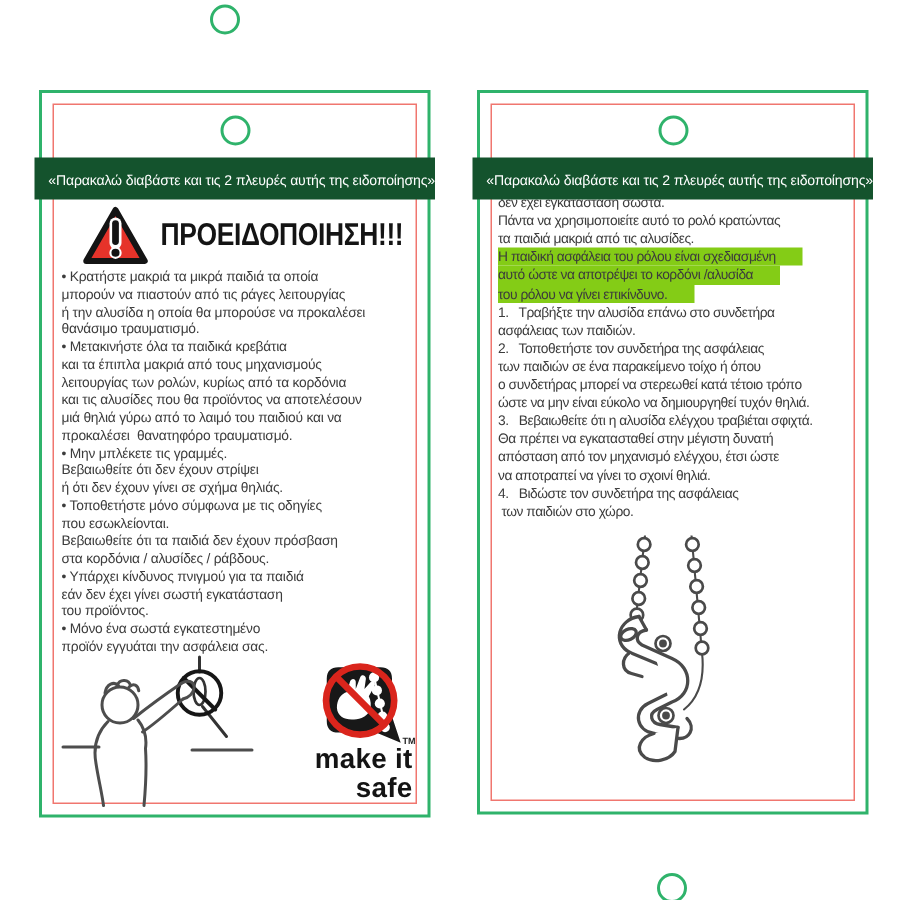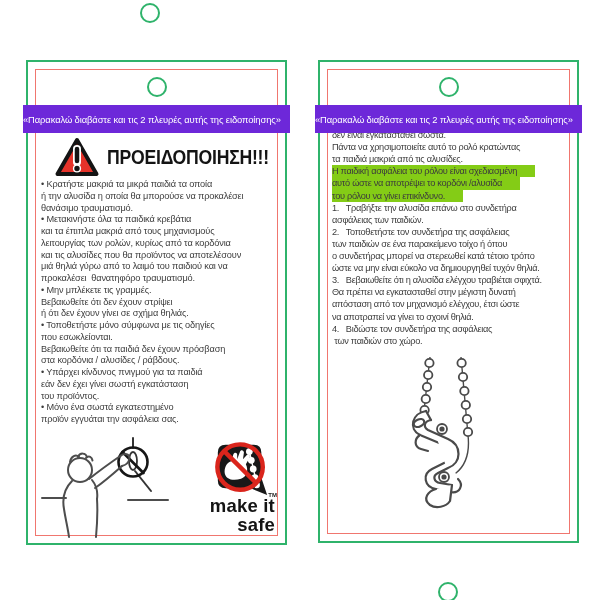--- a/index.html
+++ b/index.html
@@ -22,22 +22,22 @@
     background:#fff;z-index:3;
   }
   .sheet-hole{
     position:absolute;width:16px;height:16px;border:2px solid #2fb36b;
     border-radius:50%;background:#fff;
   }
   #sheet-hole-top{left:140px;top:3px;}
   #sheet-hole-bottom{left:438px;top:582px;}
   .banner{
     position:absolute;top:43px;left:-5px;right:-5px;height:28px;
-    background:#6d28d9;color:#ffffff;display:flex;align-items:center;
-    justify-content:flex-start;font-size:9.4px;letter-spacing:-0.1px;
+    background:#14532d;color:#ffffff;display:flex;align-items:center;
+    justify-content:flex-end;font-size:9.4px;letter-spacing:-0.1px;
     white-space:nowrap;z-index:2;
   }
   .warning-header{
     position:absolute;top:72px;left:26px;right:8px;height:46px;
     display:flex;align-items:center;gap:7px;
   }
   .warning-title{
     font-weight:bold;font-size:21px;color:#141414;white-space:nowrap;
     transform:scaleX(0.84);transform-origin:left center;letter-spacing:-0.3px;
   }
@@ -80,20 +80,21 @@
         <path d="M23 13 L23 26" stroke="#ffffff" stroke-width="8" stroke-linecap="round"></path>
         <path d="M23 13 L23 25" stroke="#141414" stroke-width="4.5" stroke-linecap="round"></path>
         <circle cx="23" cy="32.5" r="3.4" fill="#141414" stroke="#ffffff" stroke-width="1.4"></circle>
       </svg>
     </span>
     <span class="warning-title">ΠΡΟΕΙΔΟΠΟΙΗΣΗ!!!</span>
   </div>
 
   <div class="body-lines">
       <div class="line">• Κρατήστε μακριά τα μικρά παιδιά τα οποία</div>
+      <div class="line">μπορούν να πιαστούν από τις ράγες λειτουργίας</div>
       <div class="line">ή την αλυσίδα η οποία θα μπορούσε να προκαλέσει</div>
       <div class="line">θανάσιμο τραυματισμό.</div>
       <div class="line">• Μετακινήστε όλα τα παιδικά κρεβάτια</div>
       <div class="line">και τα έπιπλα μακριά από τους μηχανισμούς</div>
       <div class="line">λειτουργίας των ρολών, κυρίως από τα κορδόνια</div>
       <div class="line">και τις αλυσίδες που θα προϊόντος να αποτελέσουν</div>
       <div class="line">μιά θηλιά γύρω από το λαιμό του παιδιού και να</div>
       <div class="line">προκαλέσει  θανατηφόρο τραυματισμό.</div>
       <div class="line">• Μην μπλέκετε τις γραμμές.</div>
       <div class="line">Βεβαιωθείτε ότι δεν έχουν στρίψει</div>
@@ -158,21 +159,21 @@
 <div class="tag" id="right-tag">
   <div class="inner-border"></div>
   <div class="hole"></div>
 
   <div class="banner">
     <span>«Παρακαλώ διαβάστε και τις 2 πλευρές αυτής της ειδοποίησης»</span>
   </div>
 
   <div class="body-lines">
       <div class="line">Τα παιδιά μπορούν να στραγγαλιστούν εάν το ρολό</div>
-      <div class="line">δεν είναι εγκατασταθεί σωστά.</div>
+      <div class="line">δεν έχει εγκατάσταση σωστά.</div>
       <div class="line">Πάντα να χρησιμοποιείτε αυτό το ρολό κρατώντας</div>
       <div class="line">τα παιδιά μακριά από τις αλυσίδες.</div>
       <div class="line highlight">Η παιδική ασφάλεια του ρόλου είναι σχεδιασμένη</div>
       <div class="line highlight">αυτό ώστε να αποτρέψει το κορδόνι /αλυσίδα</div>
       <div class="line highlight">του ρόλου να γίνει επικίνδυνο.</div>
       <div class="line">1.   Τραβήξτε την αλυσίδα επάνω στο συνδετήρα</div>
       <div class="line">ασφάλειας των παιδιών.</div>
       <div class="line">2.   Τοποθετήστε τον συνδετήρα της ασφάλειας</div>
       <div class="line">των παιδιών σε ένα παρακείμενο τοίχο ή όπου</div>
       <div class="line">ο συνδετήρας μπορεί να στερεωθεί κατά τέτοιο τρόπο</div>

